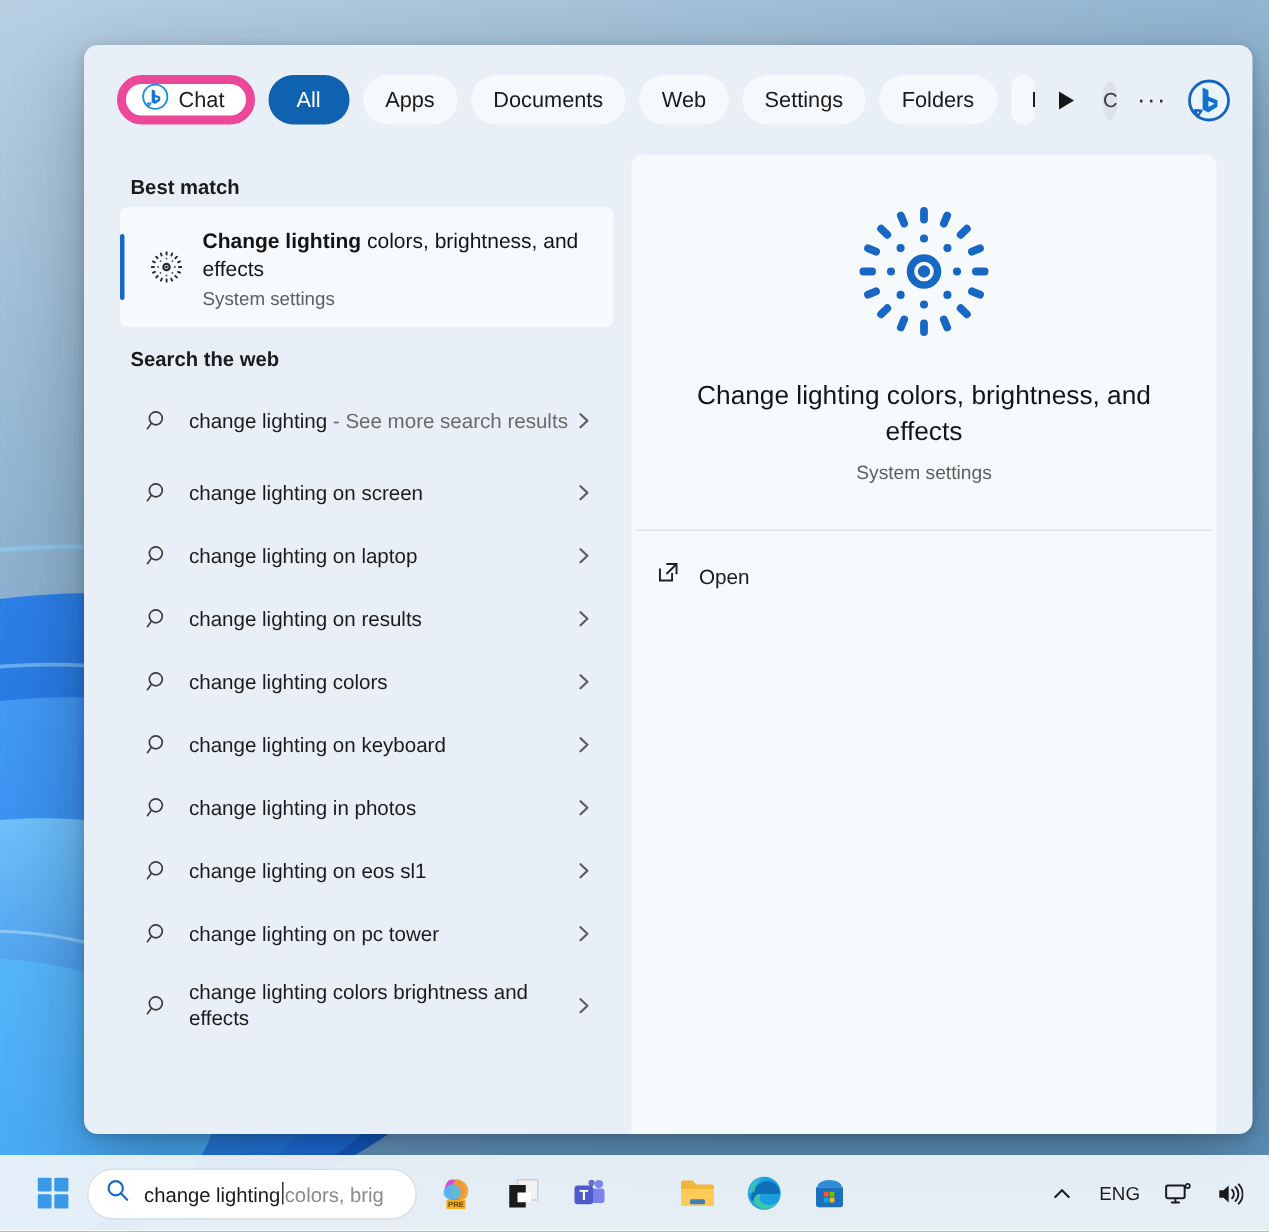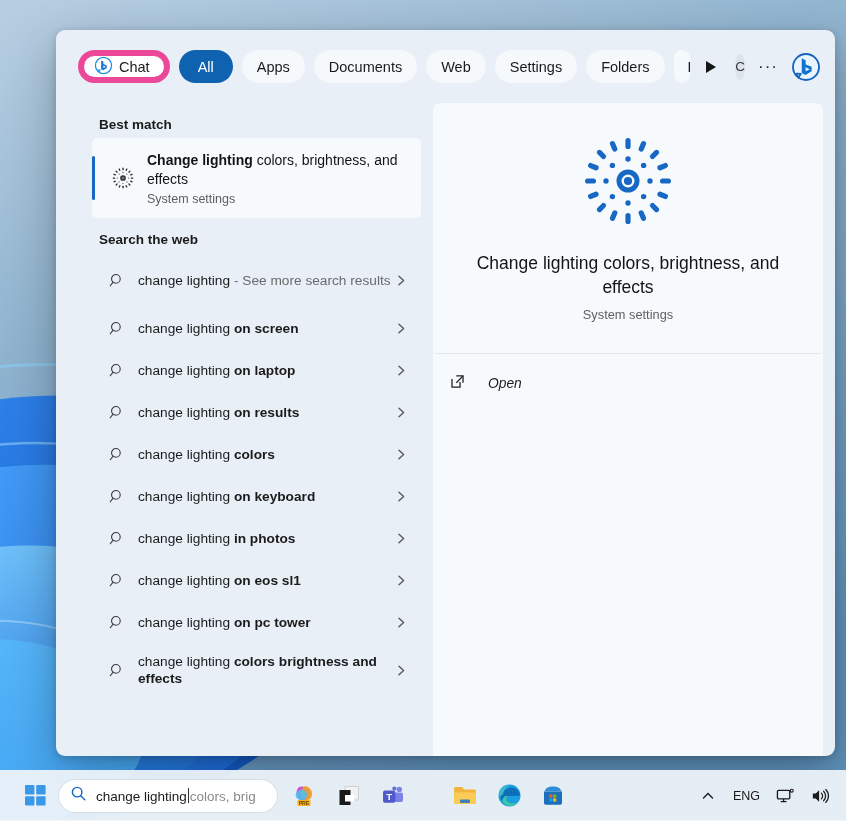--- a/index.html
+++ b/index.html
@@ -37,21 +37,21 @@
   #more-arrow { width:26px; display:flex; align-items:center; justify-content:center; margin-left:6px; }
   #tab-spacer { flex:1; }
   #avatar {
     width:26px; height:26px; border-radius:50%; background:#dde3ea; color:#3b3b3b;
     font-size:13.5px; display:flex; align-items:center; justify-content:center; margin-right:4px;
   }
   #ellipsis { width:30px; text-align:center; font-size:17px; color:#2b2b2b; letter-spacing:1px; }
   #bing-logo { width:30px; height:30px; margin-left:4px; }
 
   
-  #content { display:flex; height:653px; padding:0 0 0 0;justify-content:center; }
+  #content { display:flex; height:653px; padding:0 0 0 0; }
   #left-pane { width:365px; padding-left:24px; }
   #right-pane {
     width:390px; margin-left:0px; background:#f7fafd; border-radius:8px 8px 0 0;
     height:653px;
   }
 
   .section-head { font-size:13.5px; font-weight:bold; color:#1b1b1b; padding:14px 0 6px 7px; }
 
   
   #best-match-card {
@@ -69,31 +69,31 @@
   .bm-sub { font-size:12.5px; color:#5e5e5e; margin-top:3px; }
 
   
   .web-row {
     width:329px; height:42px; display:flex; align-items:center;
     border-radius:5px; padding:0 10px 0 12px; margin-bottom:0px;
   }
   .web-row.tall { height:54px; }
   .row-icon { width:26px; flex:0 0 26px; display:flex; align-items:center; justify-content:center; }
   .row-label { flex:1; font-size:13.7px; color:#1b1b1b; line-height:17px; padding-left:8px; }
-  .row-label b { font-weight:bold; }
+  .row-label b { font-weight:normal; }
   .row-label .dim { color:#6a6a6a; }
   .row-chev { width:20px; display:flex; align-items:center; justify-content:center; }
 
   
   #preview-inner { padding:30px 28px 0 28px; text-align:center; }
   #preview-icon { margin:0 auto; width:96px; height:96px; }
   #preview-title { font-size:17.5px; color:#141414; line-height:24px; margin-top:22px; }
   #preview-sub { font-size:12.8px; color:#5e5e5e; margin-top:8px; }
   #preview-divider { height:1px; background:#e3e7ec; margin:31px 2px 0 2px; }
-  #open-row { display:flex; align-items:center; gap:22px; padding:19px 0 0 16px;font-style:italic; }
+  #open-row { display:flex; align-items:center; gap:12px; padding:19px 0 0 16px; }
   #open-label { font-size:13.8px; color:#1b1b1b; }
 
   
   #taskbar {
     position:absolute; left:0; bottom:0; width:846px; height:51px;
     background:rgba(238,243,249,.94); display:flex; align-items:center;
     box-shadow:0 -1px 0 rgba(255,255,255,.5) inset;
     margin-top:10px;
   }
   #tb-left { display:flex; align-items:center; gap:0px; padding-left:13px; }

